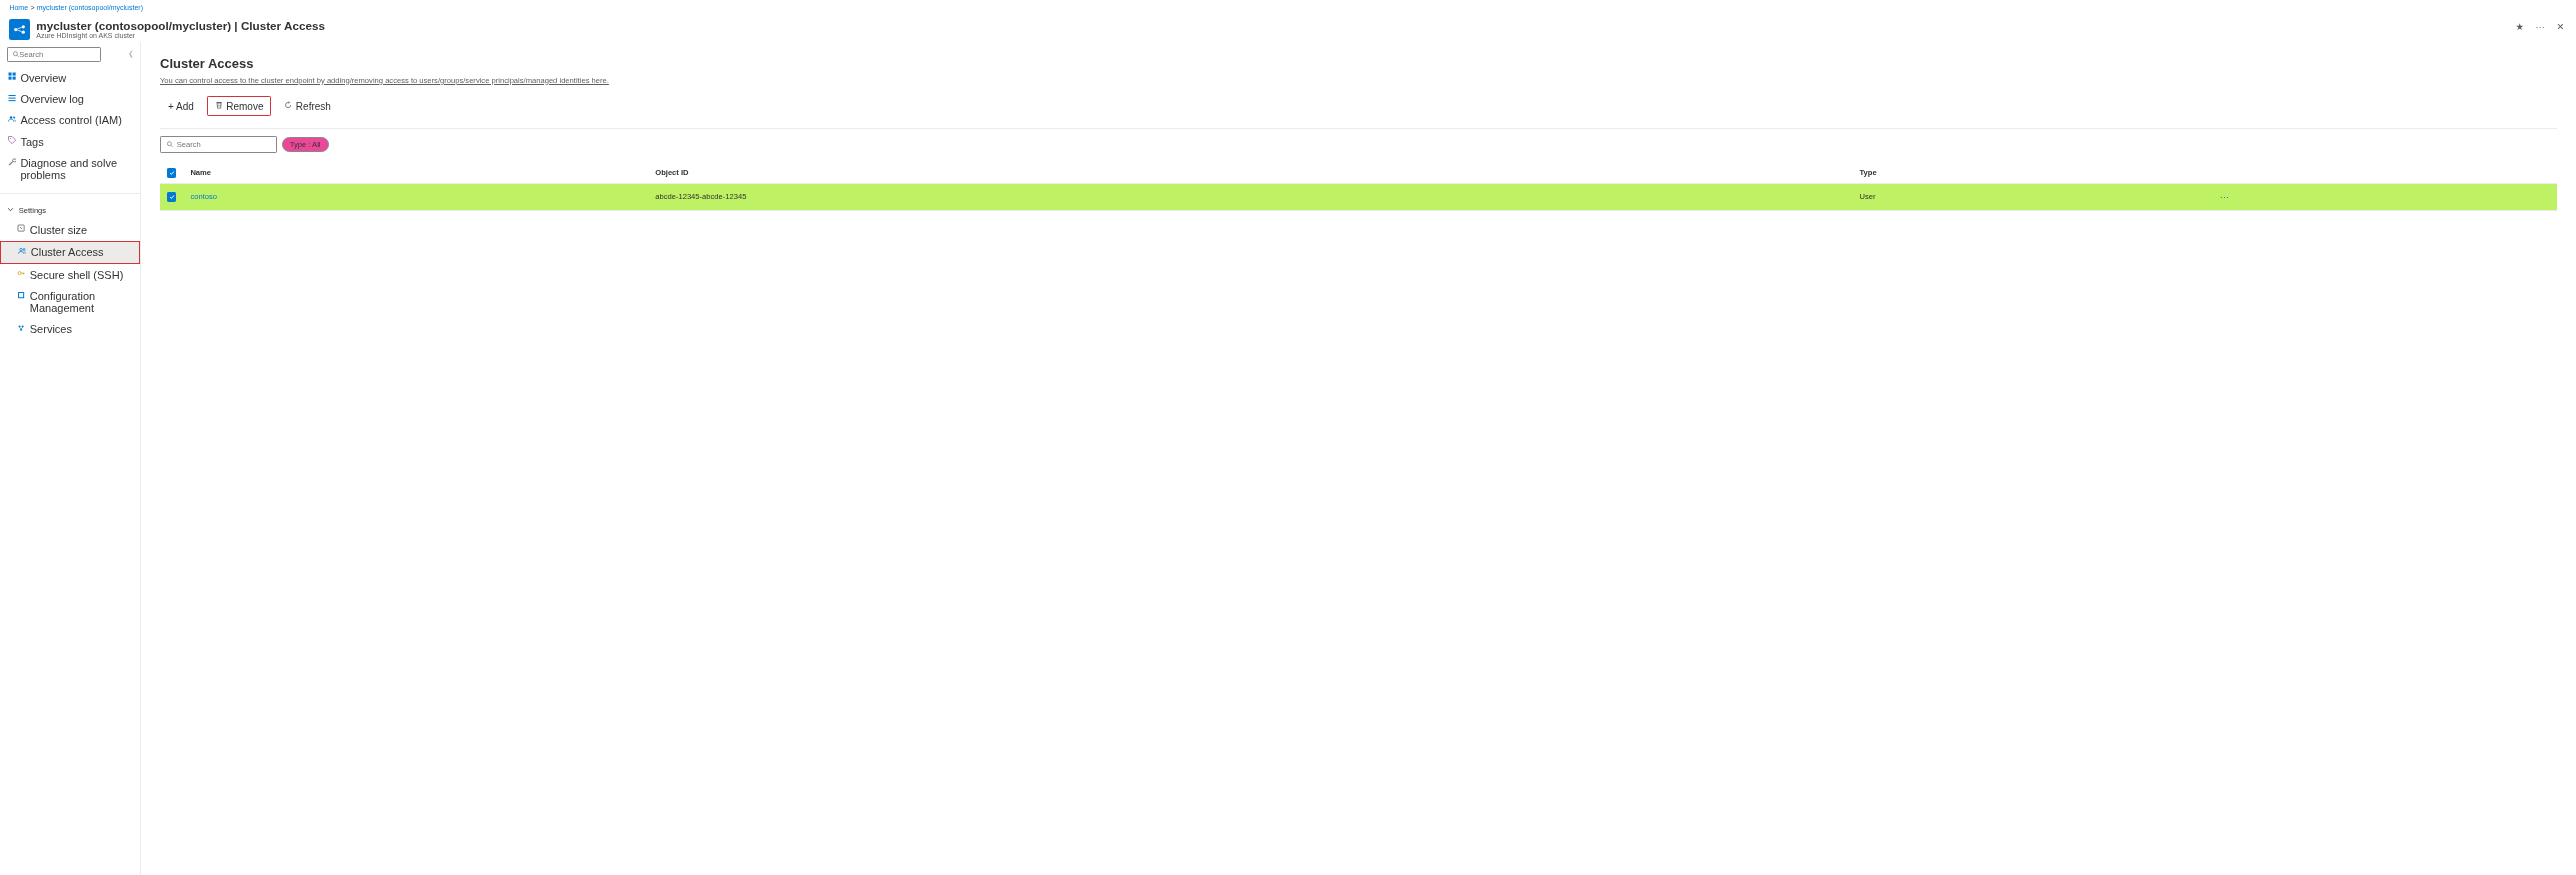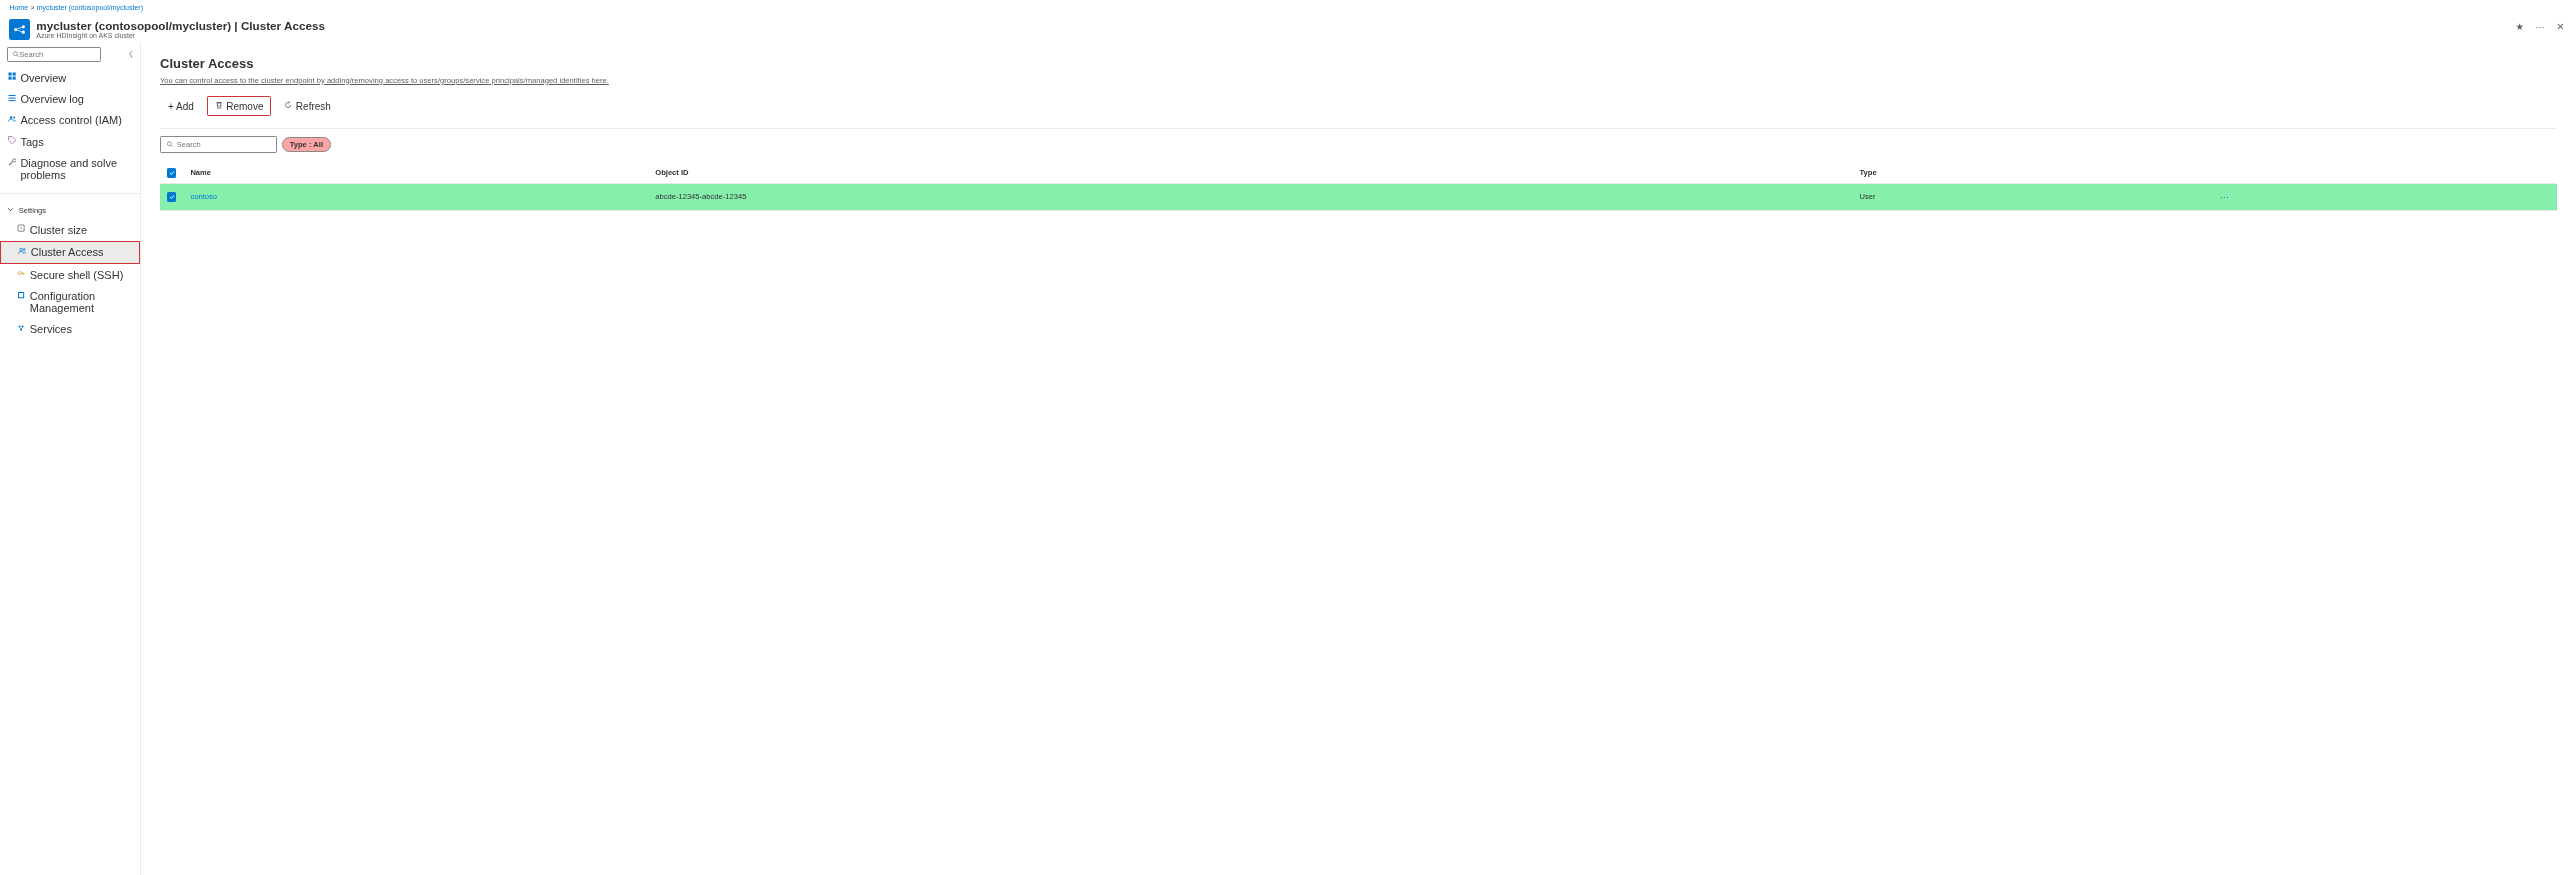--- a/index.html
+++ b/index.html
@@ -59,29 +59,29 @@
     }
     .btn-toolbar.outlined { border: 1.2px solid #d13438; }
     .btn-toolbar .icon { font-size: 8.2px; color: #605e5c; }
 
     .filter-bar { display: flex; align-items: center; gap: 4.7px; margin-bottom: 9.4px; }
     .search-input-box {
       display: flex; align-items: center; border: 0.6px solid #8a8886; padding: 2.9px 5.9px; border-radius: 1.2px; width: 117px; gap: 3.5px;
     }
     .search-input-box input { border: none; outline: none; font-size: 7.6px; color: #323130; width: 100%; }
     .type-filter {
-      display: flex; align-items: center; border: 0.6px solid #8a8886; border-radius: 11.7px; padding: 2.3px 7px; font-size: 7.6px; gap: 2.3px; background: #fca5a5; font-weight: bold;
+      display: flex; align-items: center; border: 0.6px solid #8a8886; border-radius: 11.7px; padding: 2.3px 7px; font-size: 7.6px; gap: 2.3px; background: #ec4899;
     }
 
     
     .data-table { width: 100%; border-collapse: collapse; }
     .data-table thead tr { border-bottom: 1.2px solid #edebe9; }
     .data-table th { padding: 5.9px 7px; text-align: left; font-weight: 600; font-size: 7.6px; color: #323130; }
     .data-table tbody tr { border-bottom: 0.6px solid #edebe9; }
-    .data-table tbody tr:hover, .data-table tbody tr.selected { background: #86efac; }
+    .data-table tbody tr:hover, .data-table tbody tr.selected { background: #bef264; }
     .data-table td { padding: 5.9px 7px; font-size: 7.6px; color: #323130; }
     .data-table td a { color: #0078d4; text-decoration: none; }
     .checkbox-cell { width: 23.4px; }
     .checkbox-blue {
       width: 9.4px; height: 9.4px; background: #0078d4; border: 1.2px solid #0078d4; border-radius: 1.2px; display: flex; align-items: center; justify-content: center;
     }
     .checkbox-blue svg { fill: white; }
     .ellipsis-btn { background: none; border: none; cursor: pointer; color: #0078d4; font-size: 9.4px; padding: 1.2px 3.5px; }
 
     hr.divider { border: none; border-top: 0.6px solid #edebe9; margin: 7px 0; }

